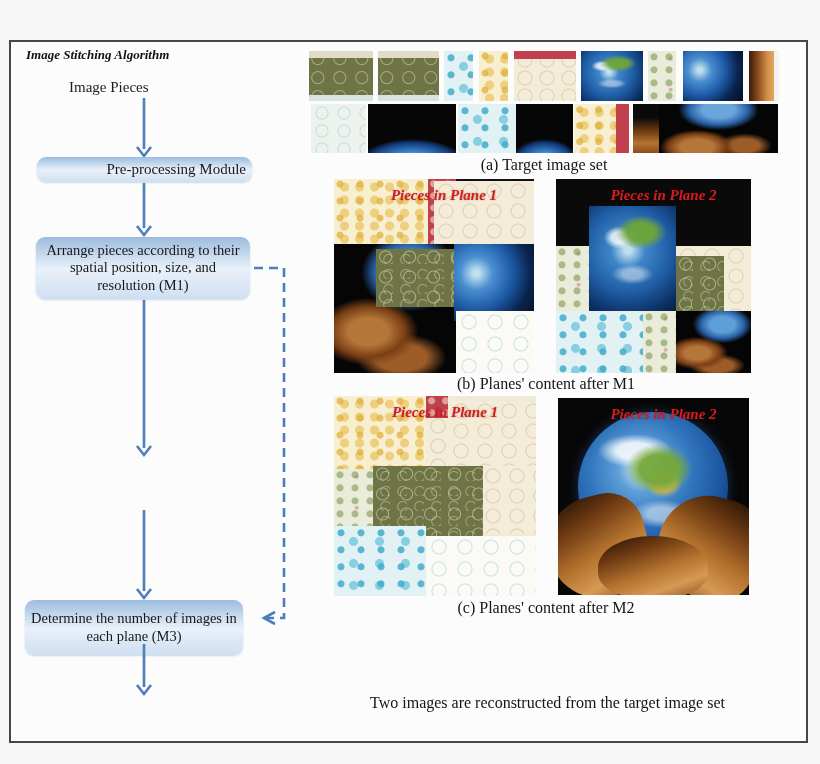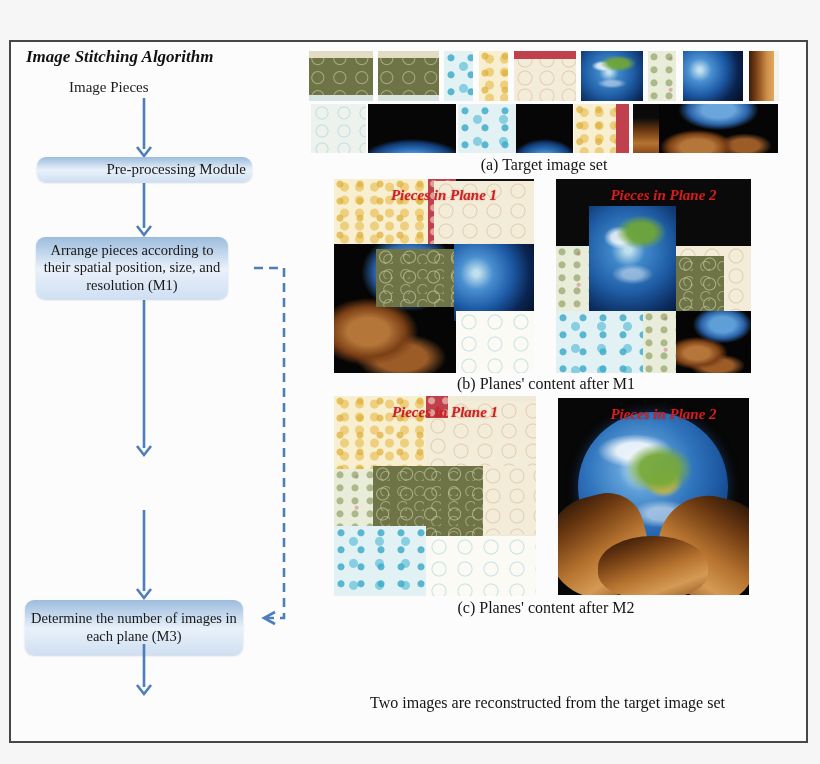--- a/index.html
+++ b/index.html
@@ -10,21 +10,21 @@
     color:#1d1d1d;
   }
   .frame{
     position:absolute;left:9px;top:40px;width:799px;height:703px;
     border:2px solid #474747;background:#fcfcfc;box-sizing:border-box;
   }
   .abs{position:absolute;}
   
   .fig-title{
     left:15px;top:5px;width:230px;
-    font-size:17px;font-weight:bold;font-style:italic;color:#111;
+    font-size:13px;font-weight:bold;font-style:italic;color:#111;
   }
   .flow-text{
     text-align:left;font-size:15px;color:#1c1c1c;line-height:1.15;
   }
   .flow-box{
     border-radius:9px;box-sizing:border-box;
     background:linear-gradient(180deg,#9cbcdd 0%,#e9f1fa 52%,#cfdff2 100%);
     display:flex;align-items:center;justify-content:flex-end;text-align:center;
     font-size:14.5px;line-height:1.18;color:#181818;padding:2px 6px;
     box-shadow:0 1px 2px rgba(110,140,180,.35);
@@ -188,21 +188,21 @@
 
   <div class="abs flow-box" style="left:26px;top:115px;width:215px;height:25px;font-size:15px;">
     <span>Pre-processing Module</span>
   </div>
 
   <svg class="abs arrow-svg" style="left:124px;top:141px;" width="18" height="54">
     <line x1="9" y1="0" x2="9" y2="45" stroke-width="2.6"></line>
     <polyline points="2,43 9,52 16,43" stroke-width="2.6"></polyline>
   </svg>
 
-  <div class="abs flow-box" style="left:25px;top:195px;width:192px;height:62px;">
+  <div class="abs flow-box" style="left:25px;top:195px;width:214px;height:62px;">
     <span>Arrange pieces according to their spatial position, size, and resolution (M1)</span>
   </div>
 
   <svg class="abs arrow-svg" style="left:124px;top:258px;" width="18" height="157">
     <line x1="9" y1="0" x2="9" y2="148" stroke-width="2.6"></line>
     <polyline points="2,146 9,155 16,146" stroke-width="2.6"></polyline>
   </svg>
 
 
   <svg class="abs arrow-svg" style="left:124px;top:468px;" width="18" height="90">

